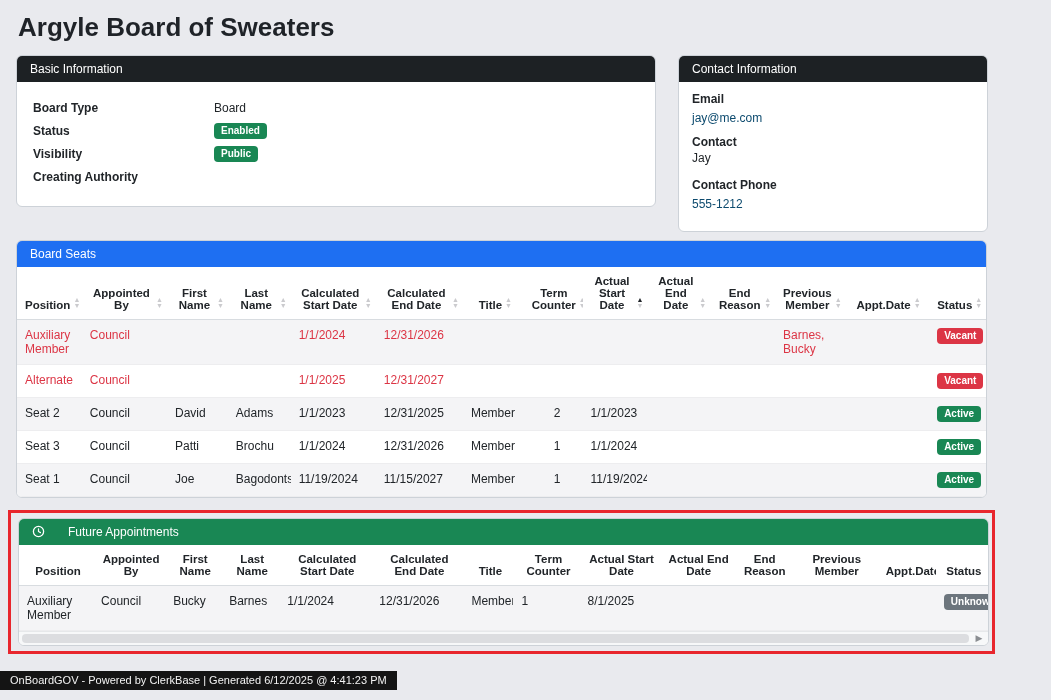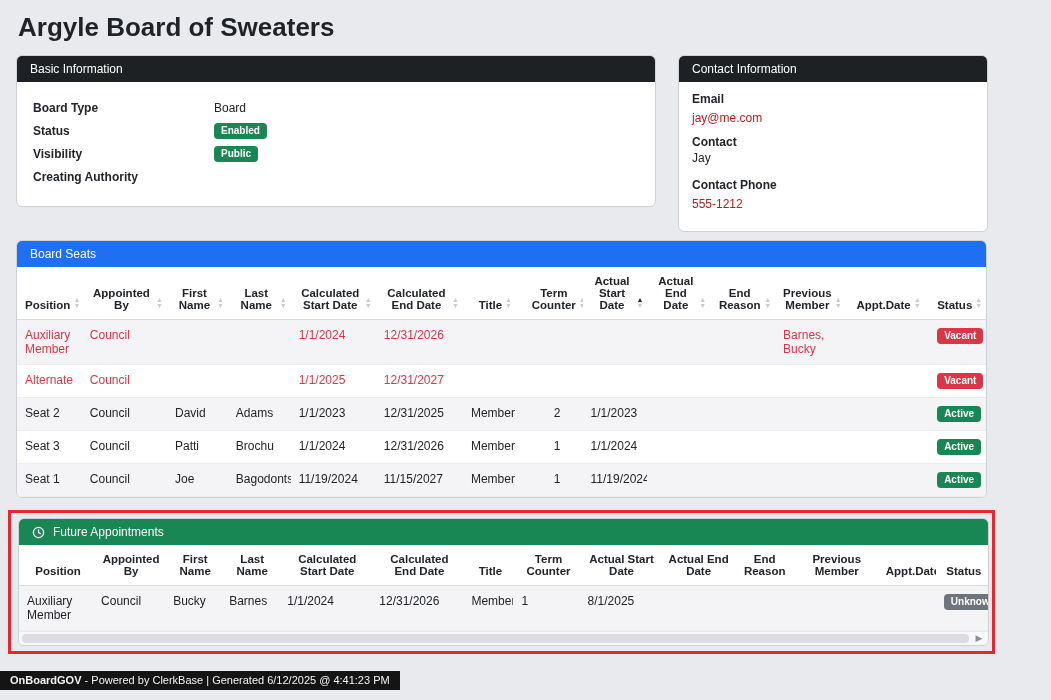--- a/index.html
+++ b/index.html
@@ -5,32 +5,32 @@
   *{box-sizing:border-box}
   html,body{margin:0;padding:0}
   body{width:1051px;height:700px;background:#e9eaee;font-family:"Liberation Sans",sans-serif;color:#212529;position:relative;overflow:hidden}
   .page{padding:8px 16px 0}
   h1{font-size:26px;font-weight:700;margin:4px 0 12px 2px;color:#1f2328}
   .top-row{display:flex;gap:22px;align-items:flex-start}
   .panel{background:#fff;border:1px solid #cdd2d8;border-radius:6px;overflow:hidden}
   .panel-header{color:#fff;font-size:12px;padding:6px 13px}
   .ph-dark{background:#1d2124}
   .ph-blue{background:#1e6ff2}
-  .ph-green{background:#198754;display:flex;align-items:flex-end;gap:8px}
+  .ph-green{background:#198754;display:flex;align-items:flex-start;gap:23px}
   .basic{width:640px;min-height:152px}
   .contact{width:310px;min-height:177px}
   .basic-body{padding:14px 16px}
   .info-row{display:flex;align-items:center;min-height:23px}
   .info-label{width:181px;font-weight:700;font-size:12px}
   .info-value{font-size:12px}
   .contact-body{padding:10px 13px}
   .cgroup{margin-bottom:9px}
   .clabel{font-weight:700;font-size:12px;margin-bottom:2px}
   .cvalue{font-size:12px}
-  a.link{color:#b91c1c;text-decoration:none;font-size:12px;cursor:pointer;display:inline-block}
+  a.link{color:#0c4a6e;text-decoration:none;font-size:12px;cursor:pointer;display:inline-block}
   .badge{display:inline-block;color:#fff;font-size:10px;font-weight:700;padding:3px 7px;border-radius:4px;line-height:1}
   .badge-green{background:#198754}
   .badge-red{background:#dc3545}
   .badge-gray{background:#6c757d}
   .seats{width:971px;margin-top:8px}
   table{width:100%;border-collapse:collapse;table-layout:fixed}
   th{font-size:11.5px;font-weight:700;text-align:center;vertical-align:bottom;padding:8px 4px 8px 8px;border-bottom:1px solid #d8dce0;overflow:hidden}
   td{font-size:12px;padding:8px 4px 8px 8px;vertical-align:top;border-bottom:1px solid #ededef;overflow:hidden}
   tbody tr.stripe{background:#f4f4f6}
   tr.danger td{color:#dc3545}
@@ -39,21 +39,21 @@
   .sort{display:inline-flex;flex-direction:column;font-size:7px;line-height:6px;color:#cbcbce;transform:translateY(-2px)}
   .sort::before{content:"▲"}
   .sort::after{content:"▼"}
   th.sorted .sort::before{color:#212529}
   .annotation{border:3px solid #e8262d;margin:12px 0 0 -8px;padding:5px 7px;width:987px;background:transparent}
   .future{width:971px}
   .hscroll{height:14px;background:#f7f8f9;border-top:1px solid #e6e8ea;display:flex;align-items:center;padding:0 3px}
   .hscroll-thumb{flex:1;height:9px;background:#dcdde0;border-radius:4px;margin-right:4px}
   .hscroll-arrow{width:12px;text-align:center;color:#8a8d91;font-size:9px;line-height:1;cursor:pointer}
   .footer{position:absolute;left:0;top:671px;background:#141414;color:#f3f3f3;font-size:11px;padding:3px 10px 4px;white-space:nowrap}
-  .footer b{font-weight:700}
+  .footer b{font-weight:400}
   .clock-icon{display:inline-flex}
 </style>
 </head>
 <body>
 
 <div class="page">
 
   <h1>Argyle Board of Sweaters</h1>
 
   <div class="top-row">

